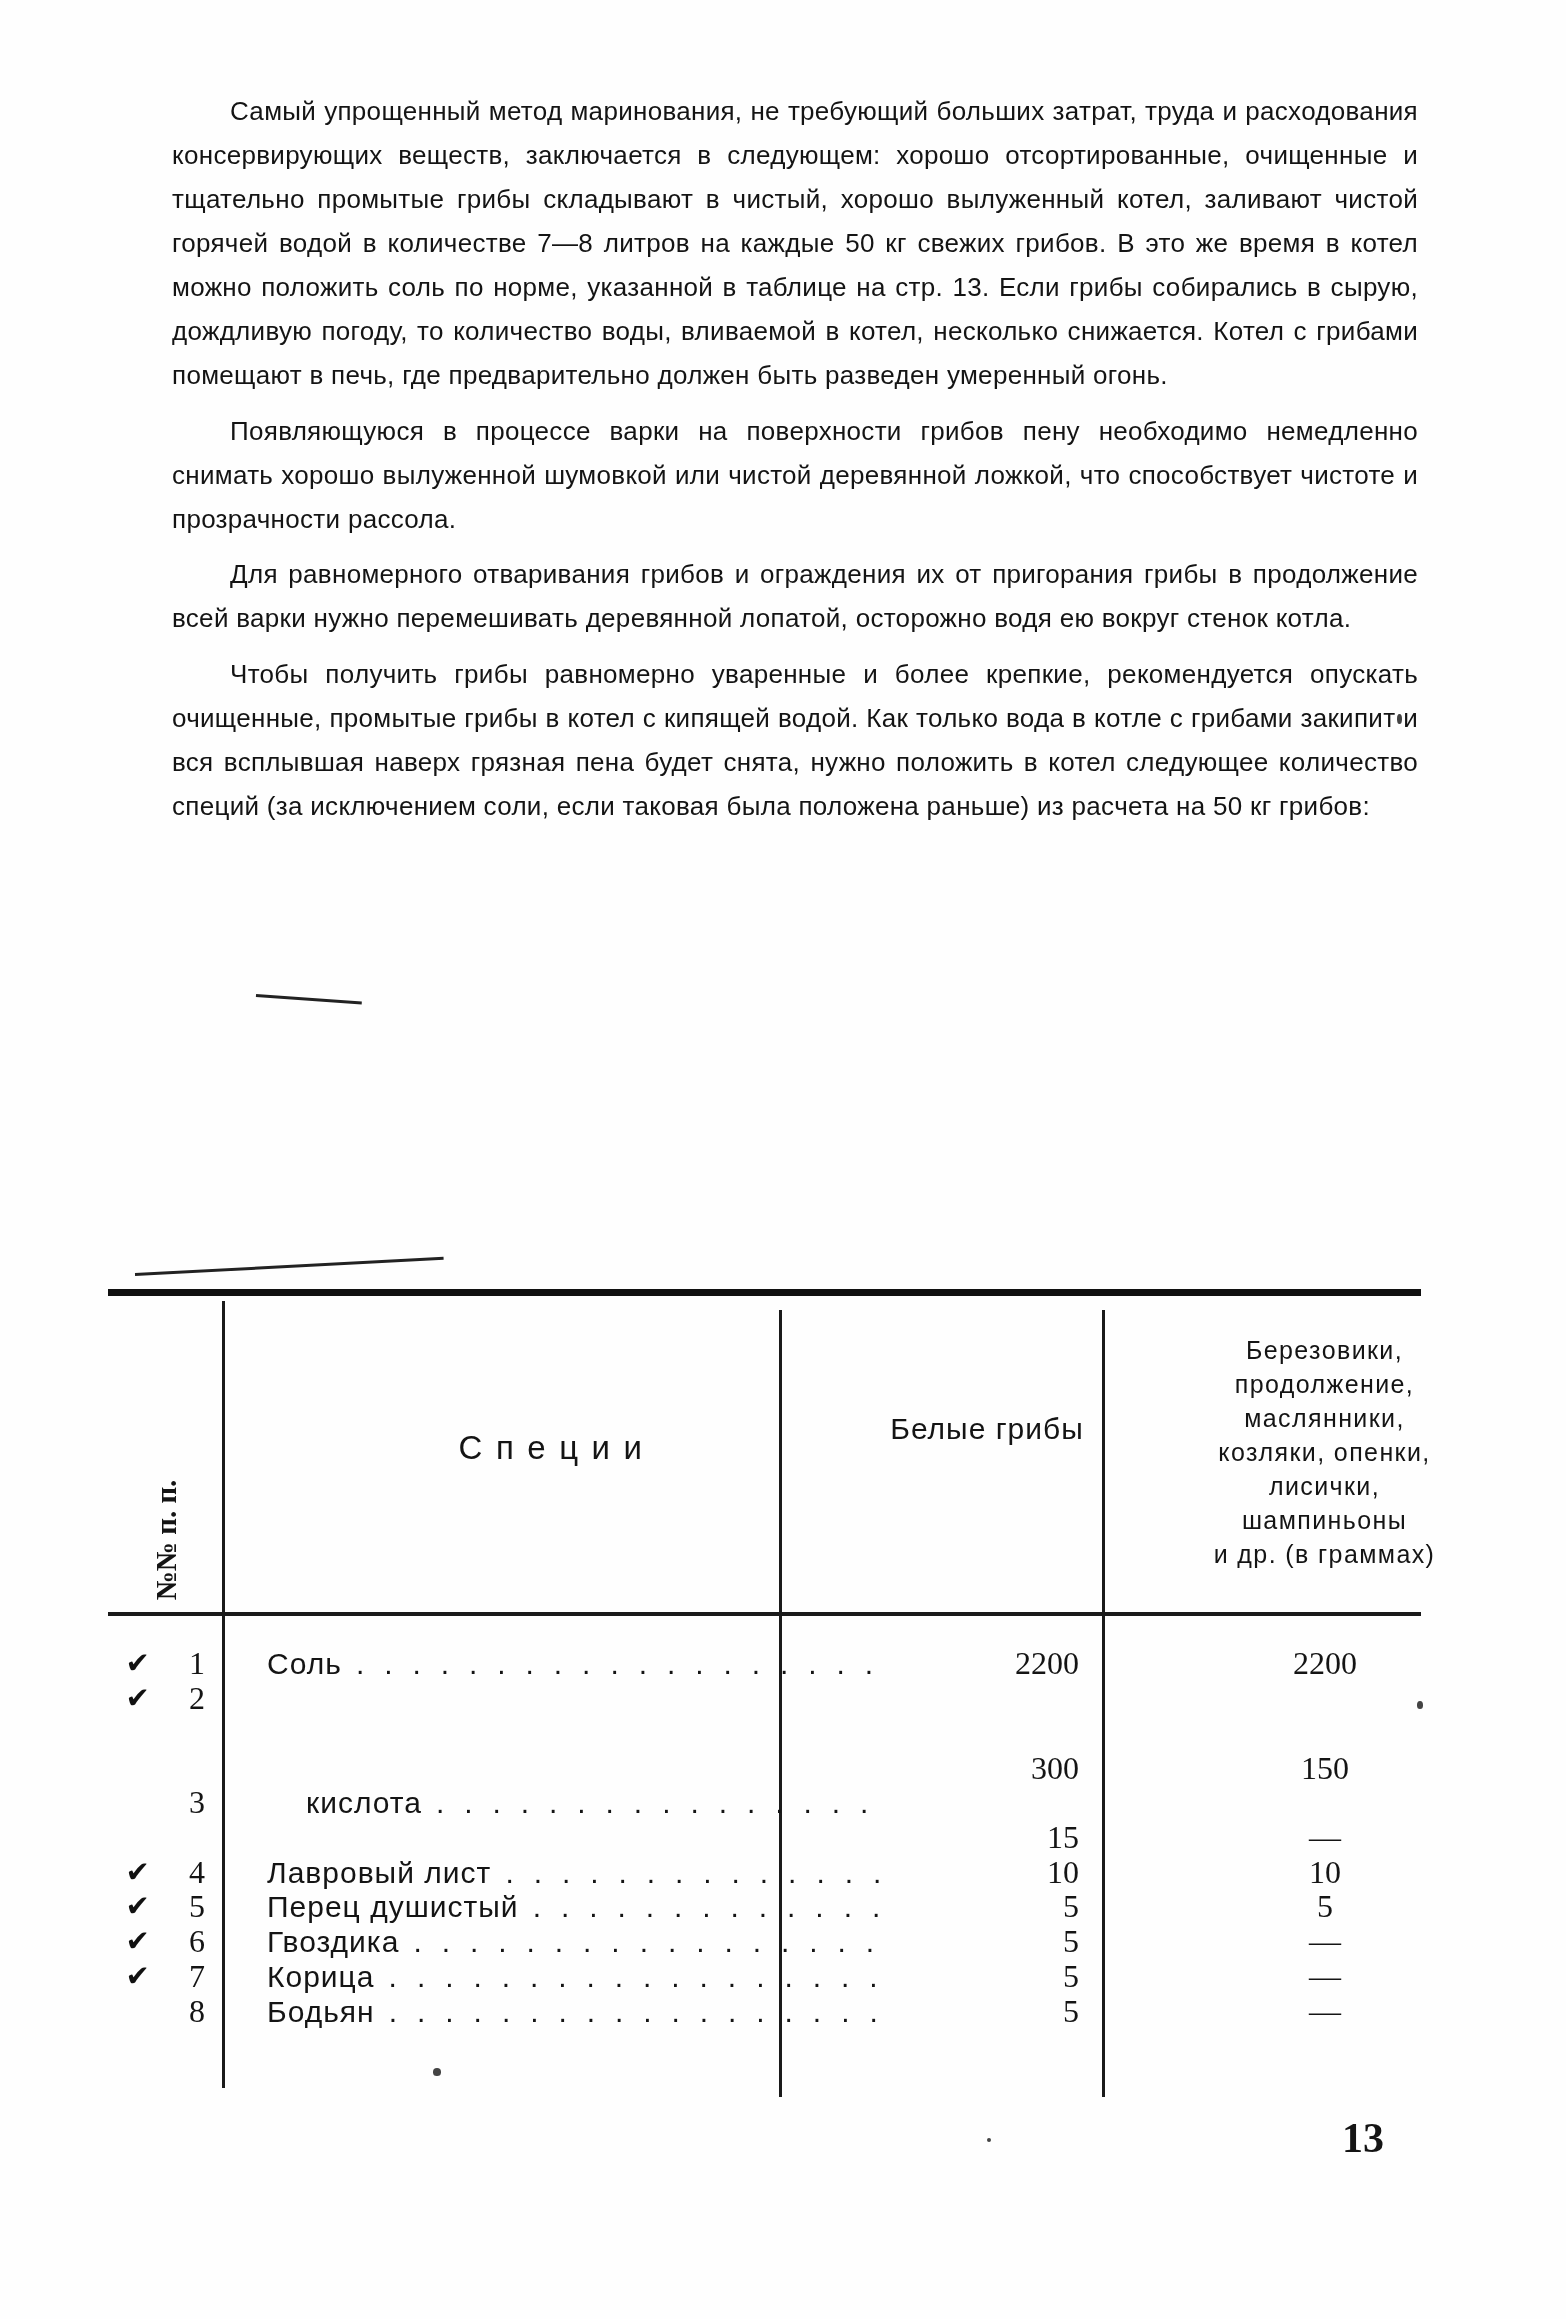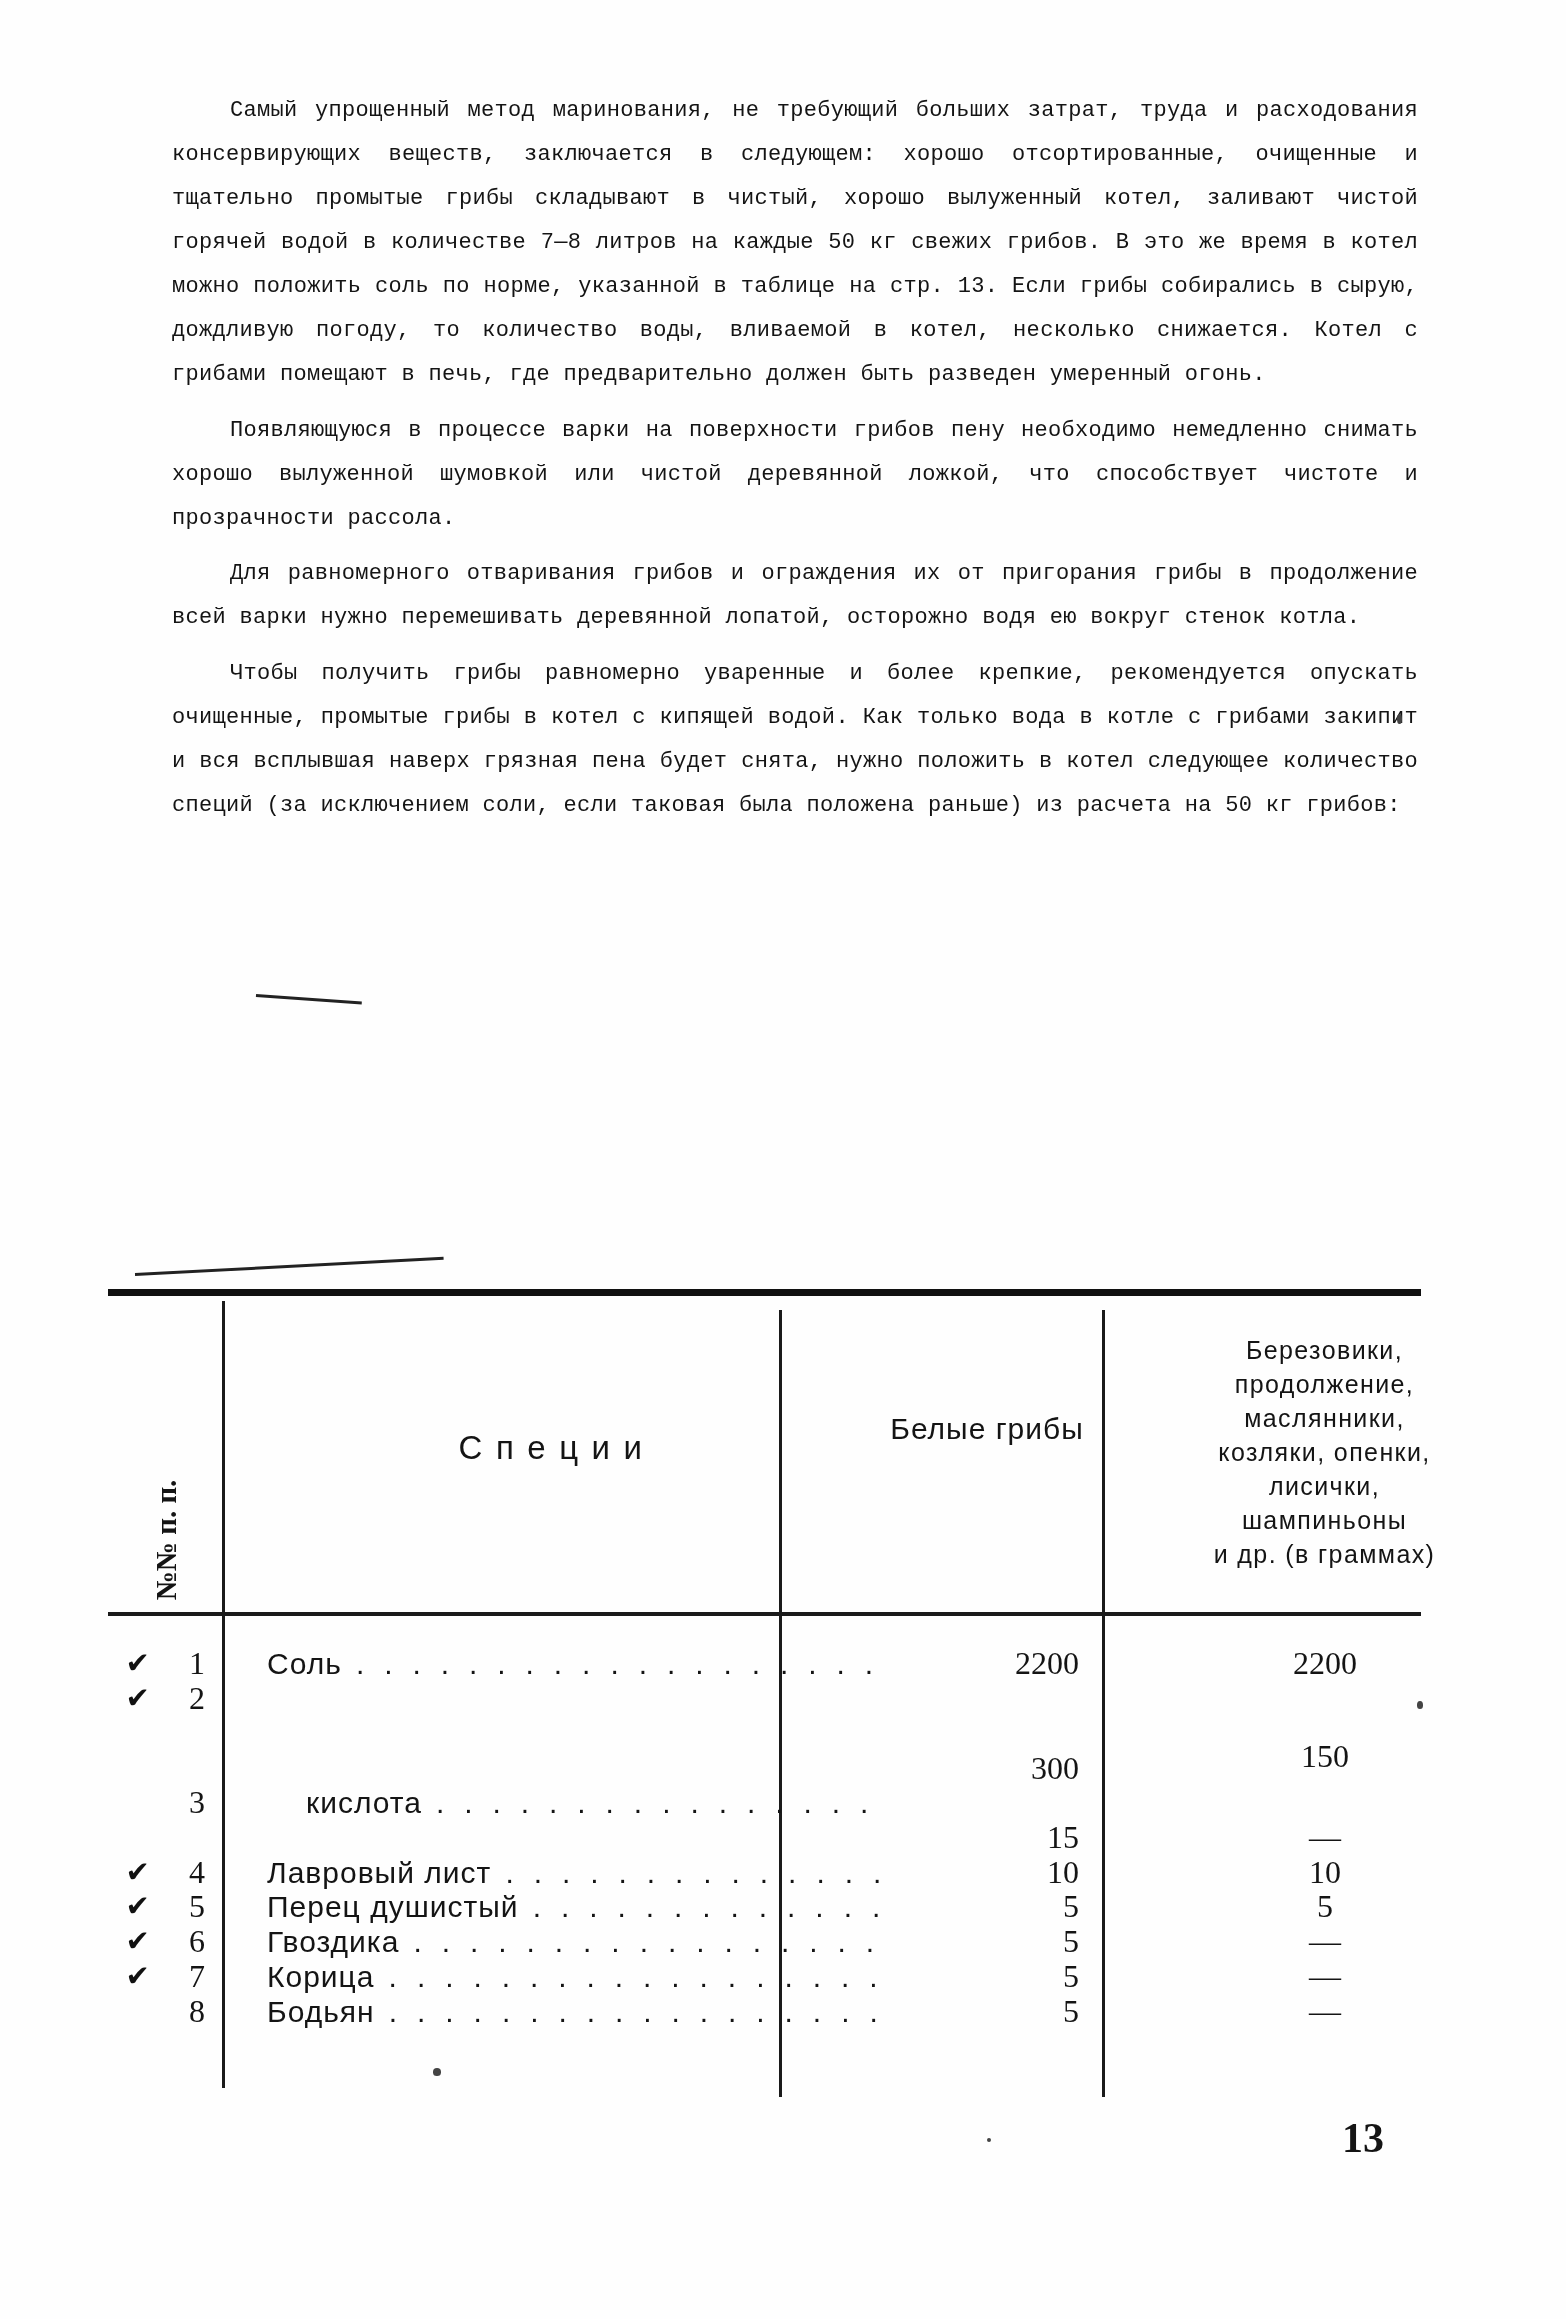--- a/index.html
+++ b/index.html
@@ -15,22 +15,22 @@
     .page {
       position: absolute;
       left: 0; top: 0;
       width: 1566px; height: 2319px;
     }
     .body-text {
       position: absolute;
       left: 172px;
       width: 1246px;
       top: 89px;
-      font-family: Liberation Mono, monospace;
-      font-size: 22px;
+      font-family: Liberation Sans, sans-serif;
+      font-size: 26px;
       line-height: 44px;
       text-align: justify;
       letter-spacing: 0.3px;
       transform: scaleX(1.0);
     }
     .body-text p {
       margin: 0 0 11.6px 0;
       text-indent: 58px;
     }
     
@@ -218,21 +218,21 @@
           <span class="name">
             <span class="line dots">Соль</span>
           </span>
           <span class="v1" style="top: 0px;">2200</span>
           <span class="v2" style="top: 0px;">2200</span>
         </div>
         <div class="row" style="height: 104px; position: absolute; top: 35px; left: 0px; width: 1313px;">
           <span class="check" style="top: 0px; left: 17.4px;">✔</span>
           <span class="num" style="top: 0px;">2</span>
           <span class="v1" style="top: 70px;">300</span>
-          <span class="v2" style="top: 58px;">150</span>
+          <span class="v2" style="top: 70px;">150</span>
         </div>
         <div class="row" style="height: 70px; position: absolute; top: 139px; left: 0px; width: 1313px;">
           <span class="num" style="top: 0px;">3</span>
           <span class="name">
             <span class="line cont dots">кислота</span>
           </span>
           <span class="v1" style="top: 35px;">15</span>
           <span class="v2" style="top: 35px;">—</span>
         </div>
         <div class="row" style="height: 35px; position: absolute; top: 209px; left: 0px; width: 1313px;">

